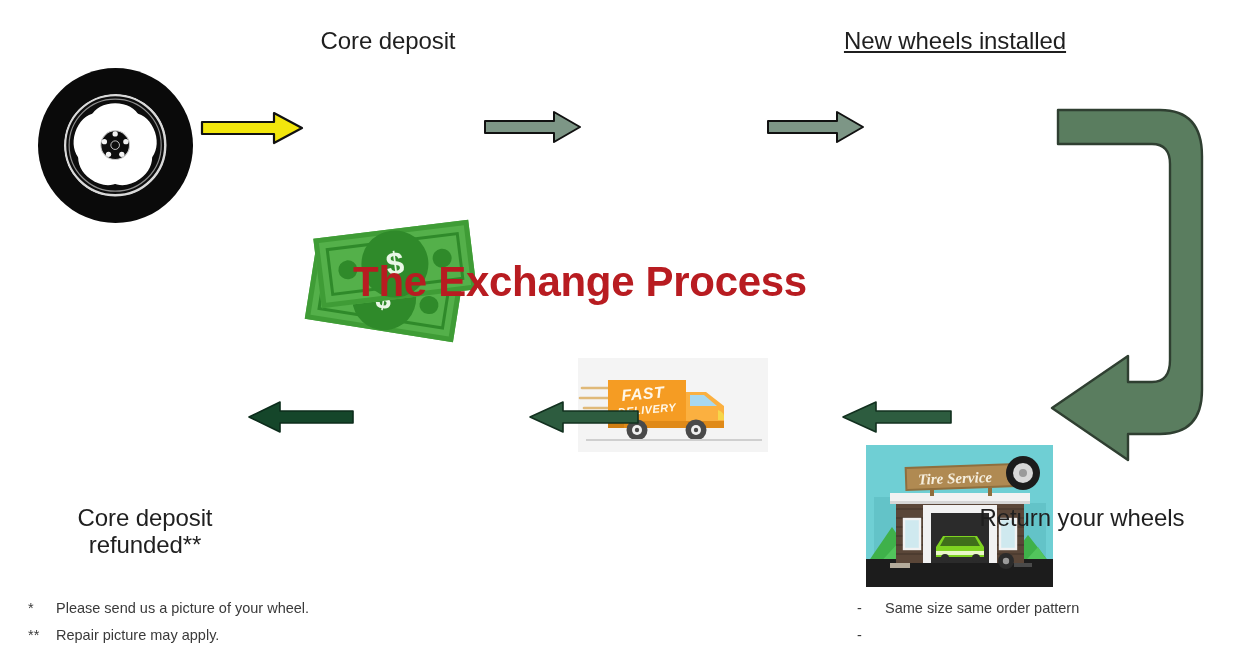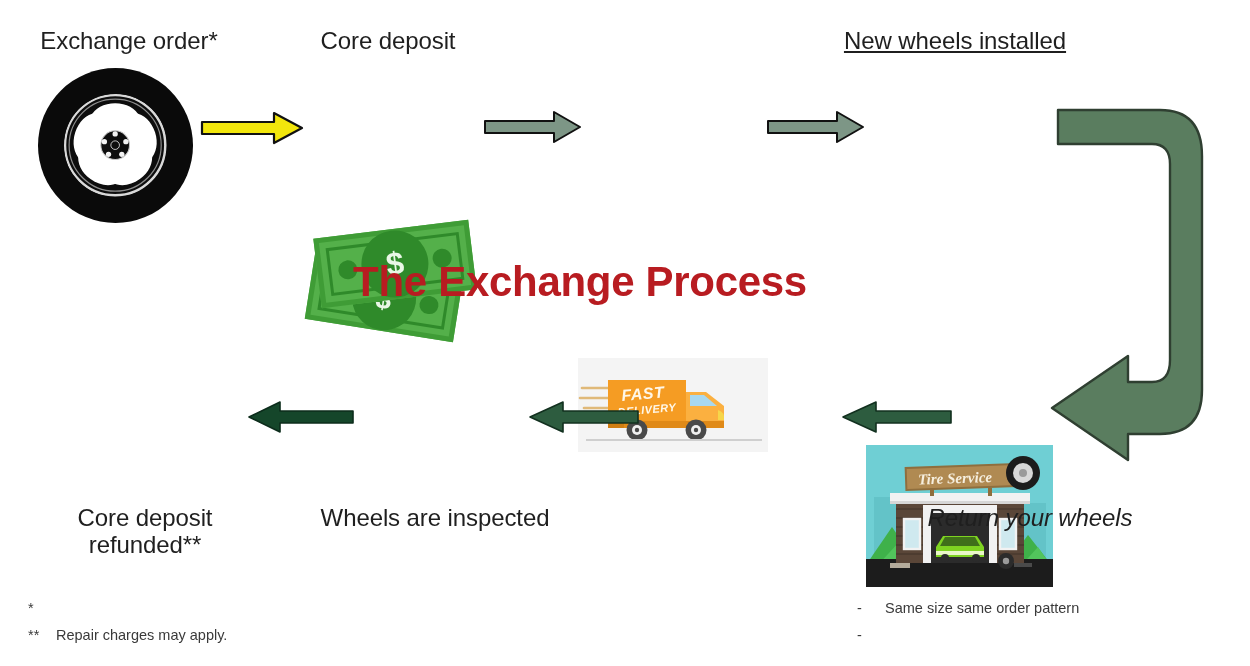--- a/index.html
+++ b/index.html
@@ -93,21 +93,20 @@
   .shop svg { display: block; width: 100%; height: 100%; }
 
   
   .arrow svg { display: block; width: 100%; height: 100%; overflow: visible; }
 </style>
 </head>
 <body>
 
 <div class="stage">
 
-  <div class="abs step-label" style="left:0px; top:28px; width:258px;">Exchange order*</div>
 
   <div class="abs step-label" style="left:288px; top:28px; width:200px;">Core deposit</div>
 
   <div class="abs step-label" style="left:810px; top:28px; width:290px;text-decoration:underline;">New wheels installed</div>
 
   <div class="abs wheel" style="left:38px; top:68px; width:155px; height:155px;">
     <div class="tyre"></div>
     <div class="face">
       <svg viewBox="0 0 100 100" aria-hidden="true">
         <circle cx="50" cy="50" r="50" fill="#0d0d0d"></circle>
@@ -288,31 +287,31 @@
 
   <div class="abs arrow" style="left:840px; top:400px; width:112px; height:34px;">
     <svg viewBox="0 0 112 34" preserveAspectRatio="none" aria-hidden="true">
       <polygon points="111,11 36,11 36,2 3,17 36,32 36,23 111,23" fill="#2d5c3f" stroke="#12301f" stroke-width="1.6" stroke-linejoin="round"></polygon>
     </svg>
   </div>
 
   <div class="abs step-label" style="left:25px; top:505px; width:240px;">Core deposit
 refunded**</div>
 
-  <div class="abs step-label" style="left:300px; top:505px; width:270px;">Wheels are inspected</div>
-
-  <div class="abs step-label" style="left:900px; top:505px; width:260px;font-style:italic;">Return your wheels</div>
+
+  <div class="abs step-label" style="left:952px; top:505px; width:260px;">Return your wheels</div>
 
   <div class="abs footnotes" style="left:28px; top:595px; width:420px;">
     <div class="fn-row">
       <span class="fn-mark">*</span>
+      <span>Please send us a picture of your wheel.</span>
     </div>
     <div class="fn-row">
       <span class="fn-mark">**</span>
-      <span>Repair charges may apply.</span>
+      <span>Repair picture may apply.</span>
     </div>
   </div>
 
   <div class="abs footnotes" style="left:857px; top:595px; width:390px;">
     <div class="fn-row">
       <span class="fn-mark">-</span>
       <span>Same size same order pattern</span>
     </div>
     <div class="fn-row">
       <span class="fn-mark">-</span>

